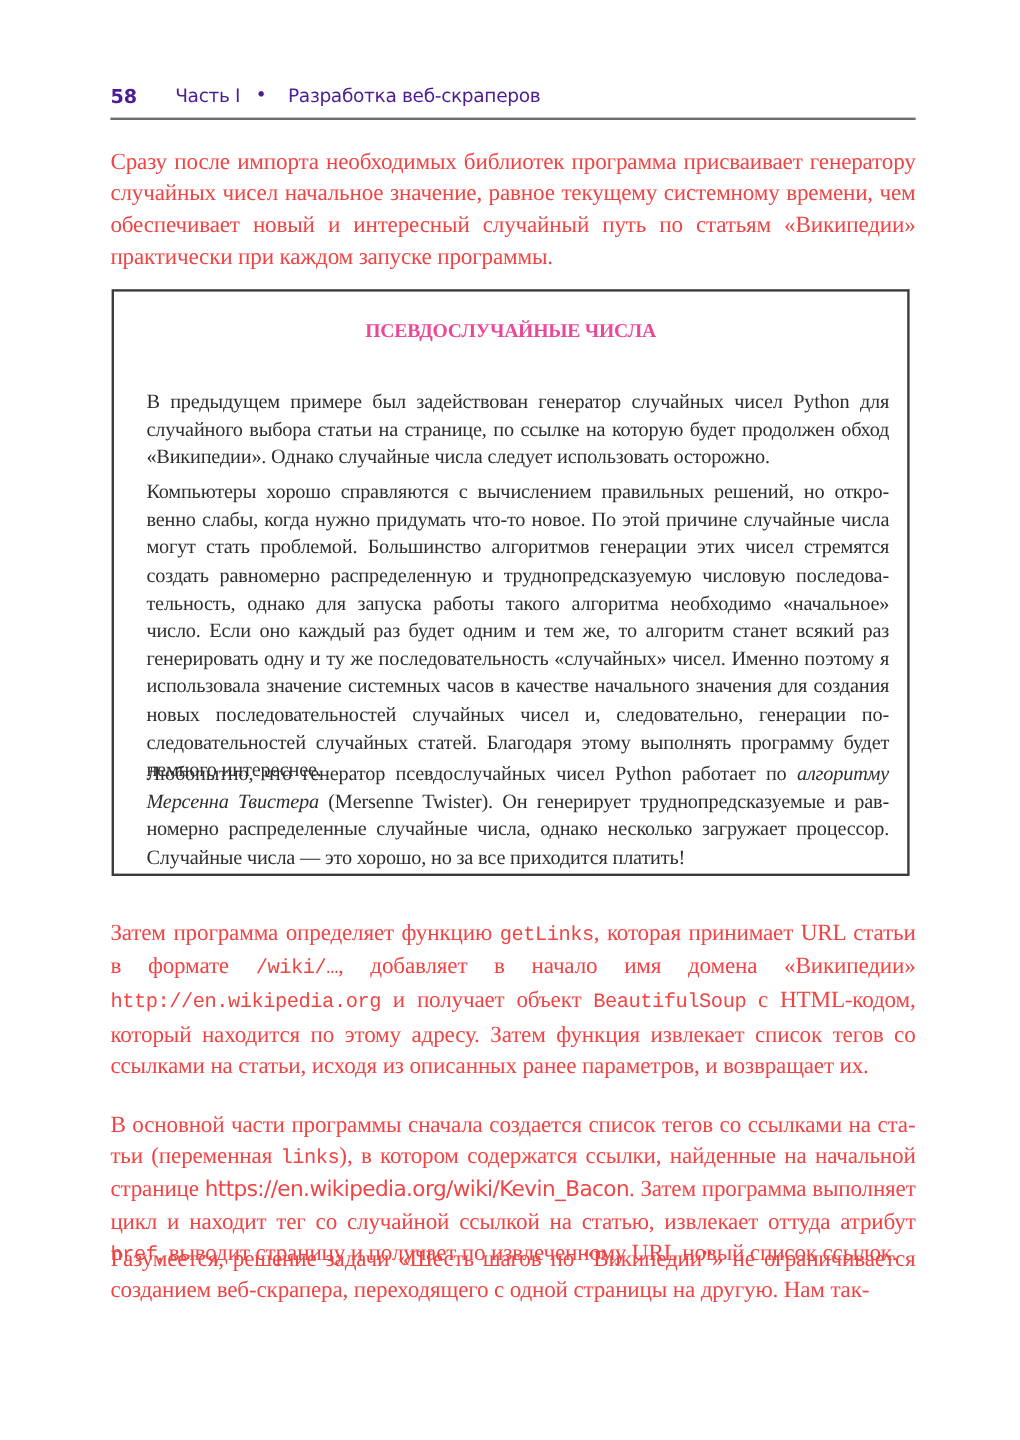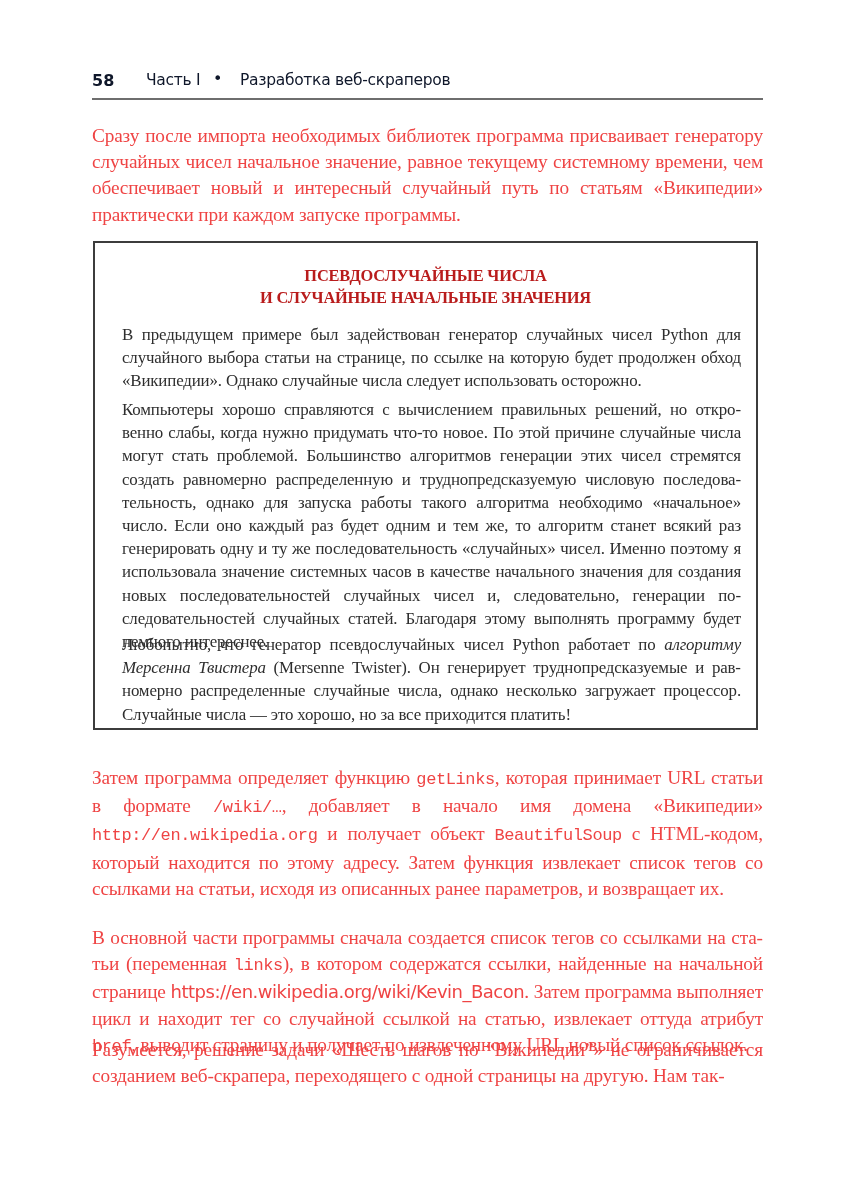--- a/index.html
+++ b/index.html
@@ -22,21 +22,21 @@
     }
     .running-head {
       position: absolute;
       left: 0;
       top: 68px;
       width: 671px;
       height: 30px;
       border-bottom: 2px solid #6e6e6e;
       font-family: "DejaVu Sans", sans-serif;
       font-size: 15.5px;
-      color: #0f172a;
+      color: #4c1d95;
       white-space: nowrap;
     }
     .running-head .pgnum {
       position: absolute;
       left: 0;
       top: 3px;
       font-weight: bold;
       font-size: 16px;
     }
     .running-head .part {
@@ -89,21 +89,21 @@
     .sidebar-title {
       position: absolute;
       left: 0;
       top: 22px;
       width: 100%;
       text-align: center;
       font-family: "Liberation Serif", "DejaVu Serif", serif;
       font-weight: bold;
       font-size: 16.4px;
       line-height: 22px;
-      color: #b91c1c;
+      color: #ec4899;
       letter-spacing: -0.2px;
     }
     .sidebar-text {
       font-family: "Liberation Serif", "DejaVu Serif", serif;
       font-size: 16.9px;
       line-height: 23.2px;
       text-align: justify;
       color: #2e2e2e;
       letter-spacing: -0.15px;
     }
@@ -139,21 +139,20 @@
     <span class="part">Часть I</span>
     <span class="bullet">•</span>
     <span class="chapter">Разработка веб-скраперов</span>
   </div>
 
   <p class="para p1 body-text">Сразу после импорта необходимых библиотек программа присваивает гене­ратору случайных чисел начальное значение, равное текущему системному времени, чем обеспечивает новый и интересный случайный путь по статьям «Википедии» практически при каждом запуске программы.</p>
 
   <div class="sidebar">
     <div class="sidebar-title">
       <div>ПСЕВДОСЛУЧАЙНЫЕ ЧИСЛА</div>
-      <div>И СЛУЧАЙНЫЕ НАЧАЛЬНЫЕ ЗНАЧЕНИЯ</div>
     </div>
     <p class="sb-para sb1 sidebar-text">В предыдущем примере был задействован генератор случайных чисел Python для случайного выбора статьи на странице, по ссылке на которую будет продолжен обход «Википедии». Однако случайные числа следует использовать осторожно.</p>
     <p class="sb-para sb2 sidebar-text">Компьютеры хорошо справляются с вычислением правильных решений, но откро­венно слабы, когда нужно придумать что-то новое. По этой причине случайные числа могут стать проблемой. Большинство алгоритмов генерации этих чисел стремятся создать равномерно распределенную и труднопредсказуемую числовую последова­тельность, однако для запуска работы такого алгоритма необходимо «начальное» число. Если оно каждый раз будет одним и тем же, то алгоритм станет всякий раз генерировать одну и ту же последовательность «случайных» чисел. Именно поэтому я использовала значение системных часов в качестве начального значения для соз­дания новых последовательностей случайных чисел и, следовательно, генерации по­следовательностей случайных статей. Благодаря этому выполнять программу будет немного интереснее.</p>
     <p class="sb-para sb3 sidebar-text"><span>Любопытно, что генератор псевдослучайных чисел Python работает по </span><em>алгоритму Мерсенна Твистера</em><span> (Mersenne Twister). Он генерирует труднопредсказуемые и рав­номерно распределенные случайные числа, однако несколько загружает процессор. Случайные числа — это хорошо, но за все приходится платить!</span></p>
   </div>
 
   <p class="para p2 body-text"><span>Затем программа определяет функцию </span><span class="code">getLinks</span><span>, которая принимает URL ста­тьи в формате </span><span class="code">/wiki/…</span><span>, добавляет в начало имя домена «Википедии» </span><span class="code">http://en.wikipedia.org</span><span> и получает объект </span><span class="code">BeautifulSoup</span><span> с HTML-кодом, который на­ходится по этому адресу. Затем функция извлекает список тегов со ссылками на статьи, исходя из описанных ранее параметров, и возвращает их.</span></p>
 
   <p class="para p3 body-text"><span>В основной части программы сначала создается список тегов со ссылками на ста­тьи (переменная </span><span class="code">links</span><span>), в котором содержатся ссылки, найденные на начальной странице </span><span class="url">https://en.wikipedia.org/wiki/Kevin_Bacon</span><span>. Затем программа выполняет цикл и находит тег со случайной ссылкой на статью, извлекает оттуда атрибут </span><span class="code">href</span><span>, выводит страницу и получает по извлеченному URL новый список ссылок.</span></p>
 

